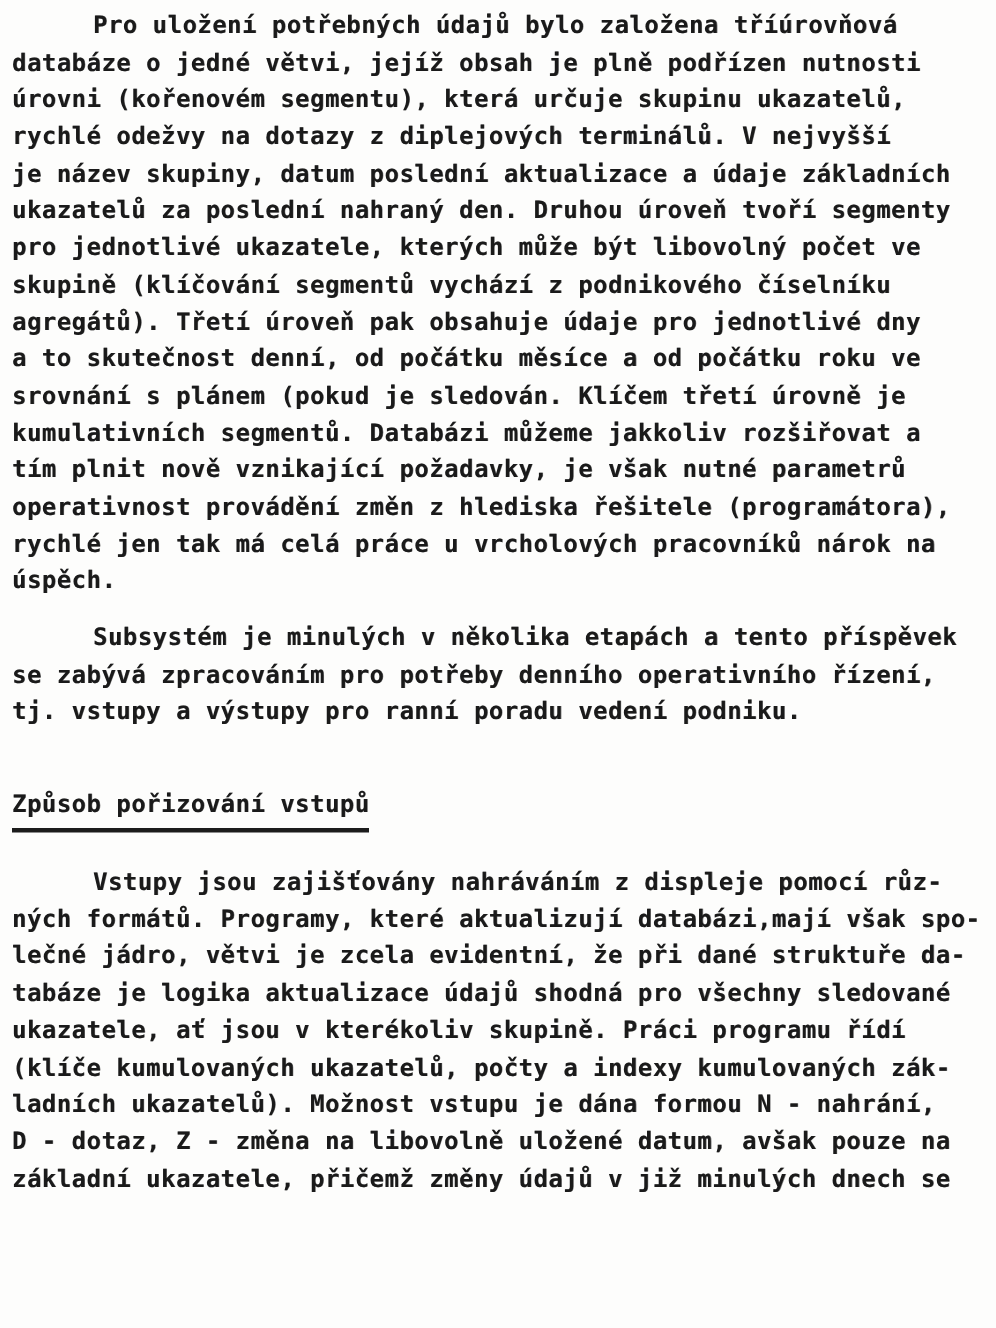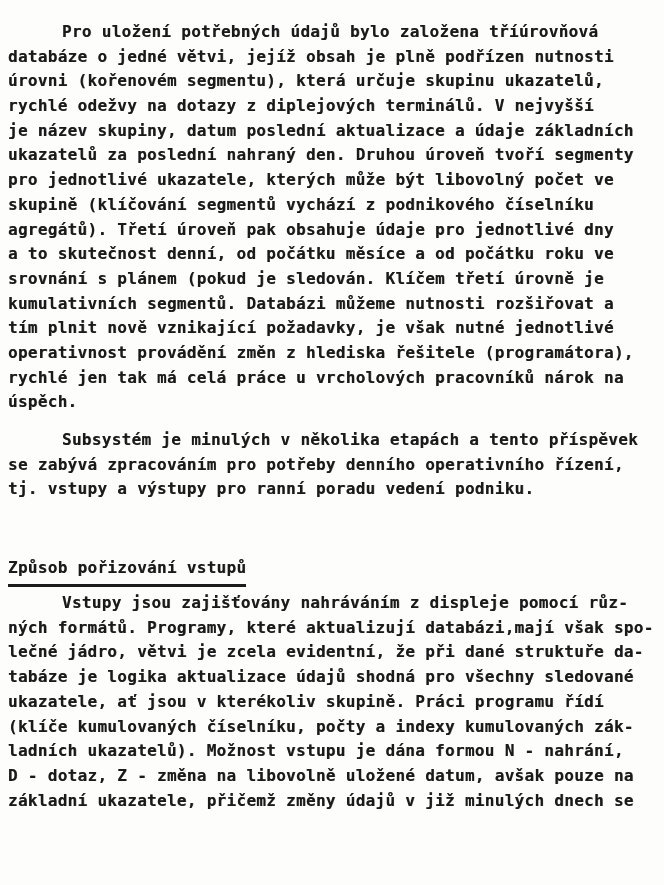--- a/index.html
+++ b/index.html
@@ -9,21 +9,21 @@
   body {
     width: 664px;
     height: 885px;
     background: #fdfdfc;
     overflow: hidden;
   }
   .page {
     box-sizing: border-box;
     width: 664px;
     height: 885px;
-    padding: 20px 14px 0 8px;
+    padding: 5px 14px 0 8px;
     font-family: "DejaVu Sans Mono", "Liberation Mono", monospace;
     font-weight: 700;
     font-size: 16px;
     line-height: 24.7px;
     letter-spacing: 0.3px;
     color: #1a1a1a;
     text-shadow: 0.35px 0.3px 0 rgba(25,25,25,0.55);
   }
   .paragraph { margin: 0; }
   .paragraph + .paragraph { margin-top: 13px; }
@@ -34,57 +34,56 @@
   }
   .first-line { text-indent: 54px; }
   .heading-row {
     margin: 37px 0 20px 0;
     height: 32px;
   }
   .section-heading {
     display: inline-block;
     padding-bottom: 3px;
     border-bottom: 3px solid #1c1c1c;
-    margin-top: 17px;
   }
 </style>
 </head>
 <body>
 
 <div class="page">
   <div>
       <div class="paragraph">
         <div class="line first-line">Pro uložení potřebných údajů bylo založena tříúrovňová</div>
         <div class="line">databáze o jedné větvi, jejíž obsah je plně podřízen nutnosti</div>
         <div class="line">úrovni (kořenovém segmentu), která určuje skupinu ukazatelů,</div>
         <div class="line">rychlé odežvy na dotazy z diplejových terminálů. V nejvyšší</div>
         <div class="line">je název skupiny, datum poslední aktualizace a údaje základních</div>
         <div class="line">ukazatelů za poslední nahraný den. Druhou úroveň tvoří segmenty</div>
         <div class="line">pro jednotlivé ukazatele, kterých může být libovolný počet ve</div>
         <div class="line">skupině (klíčování segmentů vychází z podnikového číselníku</div>
         <div class="line">agregátů). Třetí úroveň pak obsahuje údaje pro jednotlivé dny</div>
         <div class="line">a to skutečnost denní, od počátku měsíce a od počátku roku ve</div>
         <div class="line">srovnání s plánem (pokud je sledován. Klíčem třetí úrovně je</div>
-        <div class="line">kumulativních segmentů. Databázi můžeme nutnosti rozšiřovat a</div>
-        <div class="line">tím plnit nově vznikající požadavky, je však nutné jednotlivé</div>
+        <div class="line">kumulativních segmentů. Databázi můžeme jakkoliv rozšiřovat a</div>
+        <div class="line">tím plnit nově vznikající požadavky, je však nutné parametrů</div>
         <div class="line">operativnost provádění změn z hlediska řešitele (programátora),</div>
         <div class="line">rychlé jen tak má celá práce u vrcholových pracovníků nárok na</div>
         <div class="line">úspěch.</div>
       </div>
       <div class="paragraph">
         <div class="line first-line">Subsystém je minulých v několika etapách a tento příspěvek</div>
         <div class="line">se zabývá zpracováním pro potřeby denního operativního řízení,</div>
         <div class="line">tj. vstupy a výstupy pro ranní poradu vedení podniku.</div>
       </div>
       <div class="heading-row"><span class="section-heading">Způsob pořizování vstupů</span></div>
       <div class="paragraph">
         <div class="line first-line">Vstupy jsou zajišťovány nahráváním z displeje pomocí růz-</div>
         <div class="line">ných formátů. Programy, které aktualizují databázi,mají však spo-</div>
         <div class="line">lečné jádro, větvi je zcela evidentní, že při dané struktuře da-</div>
         <div class="line">tabáze je logika aktualizace údajů shodná pro všechny sledované</div>
         <div class="line">ukazatele, ať jsou v kterékoliv skupině. Práci programu řídí</div>
-        <div class="line">(klíče kumulovaných číselníku, počty a indexy kumulovaných zák-</div>
+        <div class="line">(klíče kumulovaných ukazatelů, počty a indexy kumulovaných zák-</div>
         <div class="line">ladních ukazatelů). Možnost vstupu je dána formou N - nahrání,</div>
         <div class="line">D - dotaz, Z - změna na libovolně uložené datum, avšak pouze na</div>
         <div class="line">základní ukazatele, přičemž změny údajů v již minulých dnech se</div>
       </div>
     </div>
 </div>
 
 </body></html>

